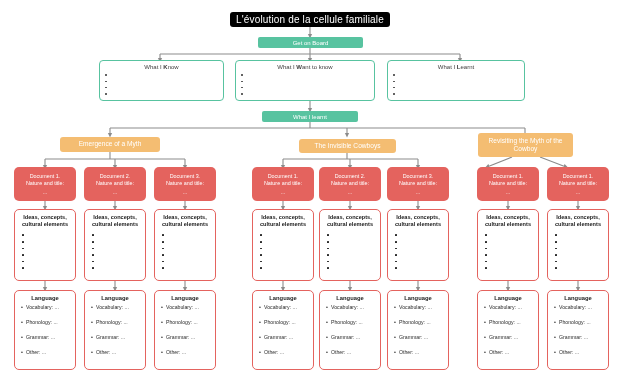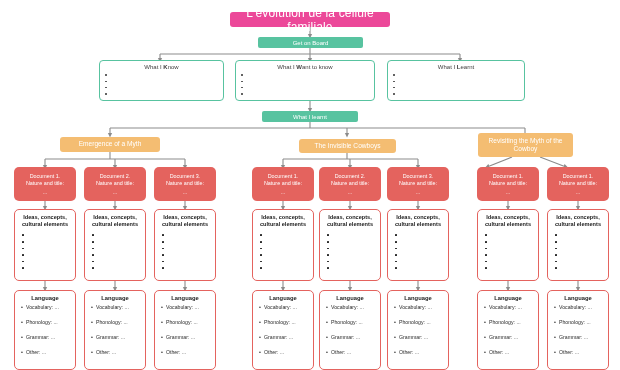--- a/index.html
+++ b/index.html
@@ -35,24 +35,24 @@
     box-sizing: border-box;
     display: flex;
     flex-direction: column;
     align-items: center;
     justify-content: center;
     text-align: center;
   }
 
   
   .title-bar {
-    background: #ec4899;
+    background: #000000;
     color: #ffffff;
     border-radius: 3px;
-    font-size: 12px;
+    font-size: 10px;
     letter-spacing: .15px;
     height: 15px;
   }
 
   
   .green-pill {
     background: #58c3a0;
     color: #ffffff;
     border-radius: 2px;
     font-size: 6px;

